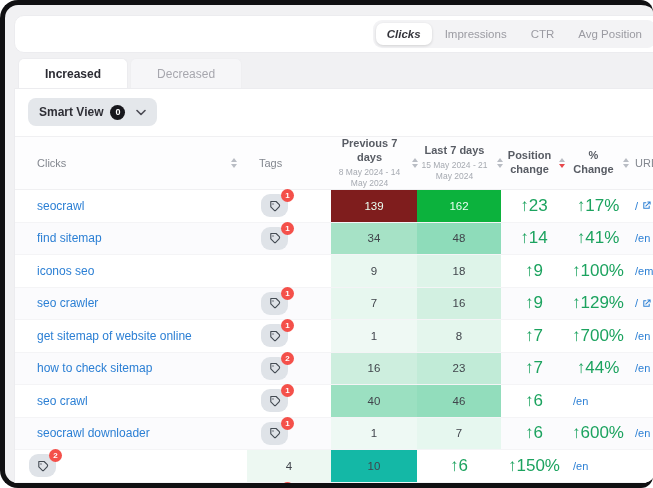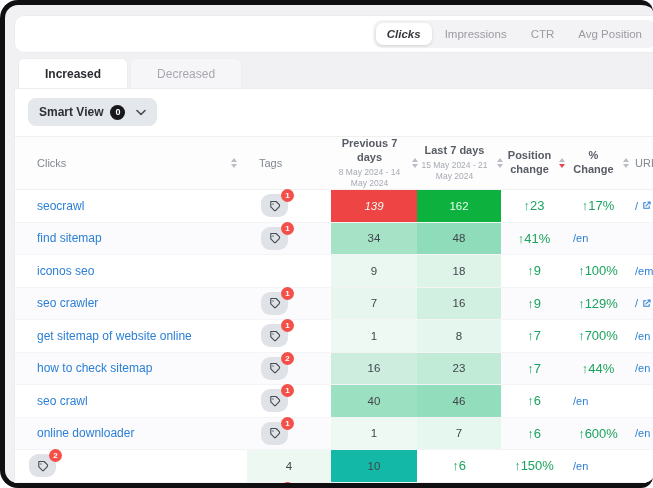--- a/index.html
+++ b/index.html
@@ -67,21 +67,21 @@
   .c-kw { padding-left:22px; }
   .c-kw a { color:#2b7fd4; text-decoration:none; font-size:12px; cursor:pointer; }
   .c-tags { padding-left:14px; }
   .chip { position:relative; width:27px; height:23px; background:#dfe3e8; border-radius:9px;
           display:flex; align-items:center; justify-content:center; cursor:pointer; }
   .chip .badge { position:absolute; top:-5px; right:-6px; min-width:13px; height:13px;
                  border-radius:7px; background:#f4504a; color:#fff; font-size:8px;
                  display:flex; align-items:center; justify-content:center; font-weight:bold;
                  padding:0 2px; }
   .c-num { justify-content:center; font-size:11.5px; color:#41454c; }
-  .c-pos { justify-content:center; font-size:13px; color:#1ca35f; font-weight:500; }
+  .c-pos { justify-content:center; font-size:17px; color:#1ca35f; font-weight:500; }
   .c-url { padding-left:6px; gap:3px; }
   .c-url a { color:#2b7fd4; text-decoration:none; font-size:11px; white-space:nowrap;
              overflow:hidden; cursor:pointer; }
   .ext-icon { display:flex; flex:none; }
 </style>
 </head>
 <body>
 
 <div class="frame">
 
@@ -172,21 +172,21 @@
             <span class="chip">
               <span style="display: flex;">
                 <svg width="12" height="12" viewBox="0 0 24 24" fill="none" stroke="#434a52" stroke-width="2.2" stroke-linejoin="round">
                   <path d="M20.6 13.4L13.4 20.6a2 2 0 0 1-2.8 0l-7-7V3h10.6l6.4 6.4a2 2 0 0 1 0 2.8z" transform="rotate(0 12 12)"></path>
                   <circle cx="8" cy="8" r="1.3" fill="#434a52" stroke="none"></circle>
                 </svg>
               </span>
               <span class="badge">1</span>
             </span>
           </div>
-          <div class="c c-num" style="background: #ef4444; color: rgb(234, 255, 242); font-style: italic;">139</div>
+          <div class="c c-num" style="background: #7f1d1d; color: rgb(234, 255, 242);">139</div>
           <div class="c c-num" style="background: rgb(12, 178, 61); color: rgb(234, 255, 242);">162</div>
           <div class="c c-pos">↑23</div>
           <div class="c c-pos">↑17%</div>
           <div class="c c-url">
             <a>/</a>
             <span class="ext-icon">
               <svg width="11" height="11" viewBox="0 0 24 24" fill="#2b7fd4">
                 <path d="M14 3h7v7h-2.2V6.8l-8.1 8.1-1.6-1.6 8.1-8.1H14V3zM5 5h6.5v2.2H7.2v9.6h9.6v-4.3H19V19H5V5z"></path>
               </svg>
             </span>
@@ -202,20 +202,21 @@
                 <svg width="12" height="12" viewBox="0 0 24 24" fill="none" stroke="#434a52" stroke-width="2.2" stroke-linejoin="round">
                   <path d="M20.6 13.4L13.4 20.6a2 2 0 0 1-2.8 0l-7-7V3h10.6l6.4 6.4a2 2 0 0 1 0 2.8z" transform="rotate(0 12 12)"></path>
                   <circle cx="8" cy="8" r="1.3" fill="#434a52" stroke="none"></circle>
                 </svg>
               </span>
               <span class="badge">1</span>
             </span>
           </div>
           <div class="c c-num" style="background: rgb(166, 226, 198); color: rgb(65, 69, 76);">34</div>
           <div class="c c-num" style="background: rgb(142, 220, 186); color: rgb(65, 69, 76);">48</div>
+          <div class="c c-pos">↑14</div>
           <div class="c c-pos">↑41%</div>
           <div class="c c-url">
             <a>/en</a>
           </div>
         </div>
         <div class="grid trow">
           <div class="c c-kw">
             <a>iconos seo</a>
           </div>
           <div class="c c-tags"></div>
@@ -318,21 +319,21 @@
           </div>
           <div class="c c-num" style="background: rgb(155, 224, 193); color: rgb(65, 69, 76);">40</div>
           <div class="c c-num" style="background: rgb(146, 221, 188); color: rgb(65, 69, 76);">46</div>
           <div class="c c-pos">↑6</div>
           <div class="c c-url">
             <a>/en</a>
           </div>
         </div>
         <div class="grid trow alt">
           <div class="c c-kw">
-            <a>online downloader</a>
+            <a>seocrawl downloader</a>
           </div>
           <div class="c c-tags">
             <span class="chip">
               <span style="display: flex;">
                 <svg width="12" height="12" viewBox="0 0 24 24" fill="none" stroke="#434a52" stroke-width="2.2" stroke-linejoin="round">
                   <path d="M20.6 13.4L13.4 20.6a2 2 0 0 1-2.8 0l-7-7V3h10.6l6.4 6.4a2 2 0 0 1 0 2.8z" transform="rotate(0 12 12)"></path>
                   <circle cx="8" cy="8" r="1.3" fill="#434a52" stroke="none"></circle>
                 </svg>
               </span>
               <span class="badge">1</span>

